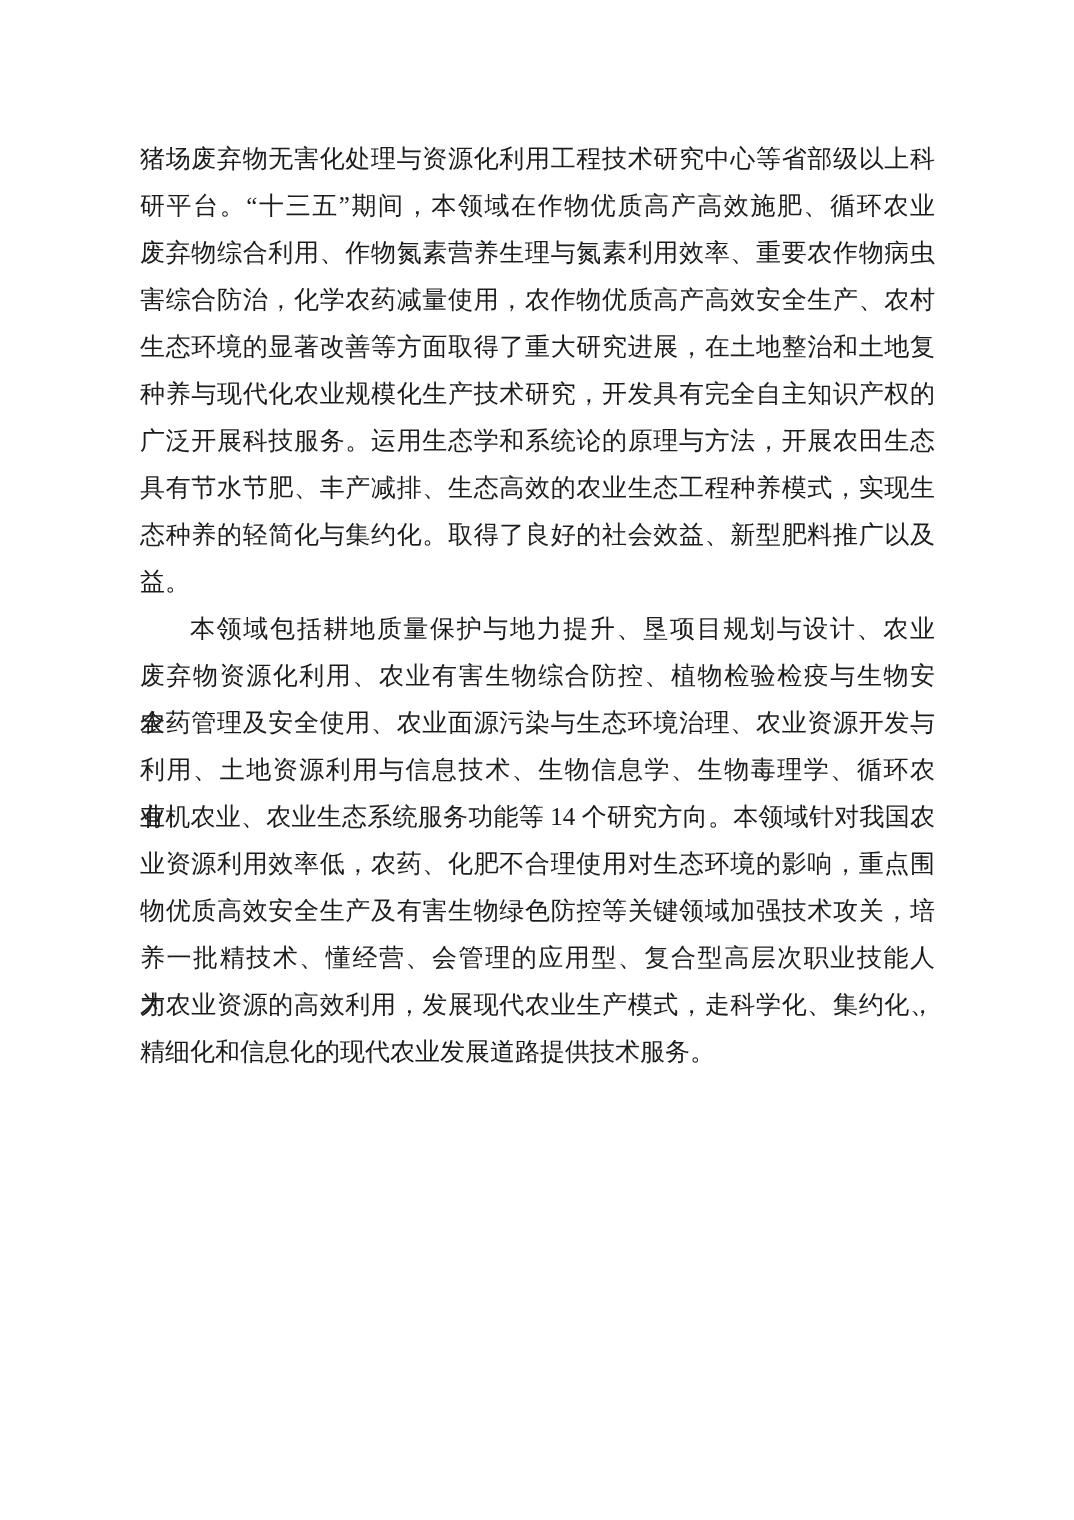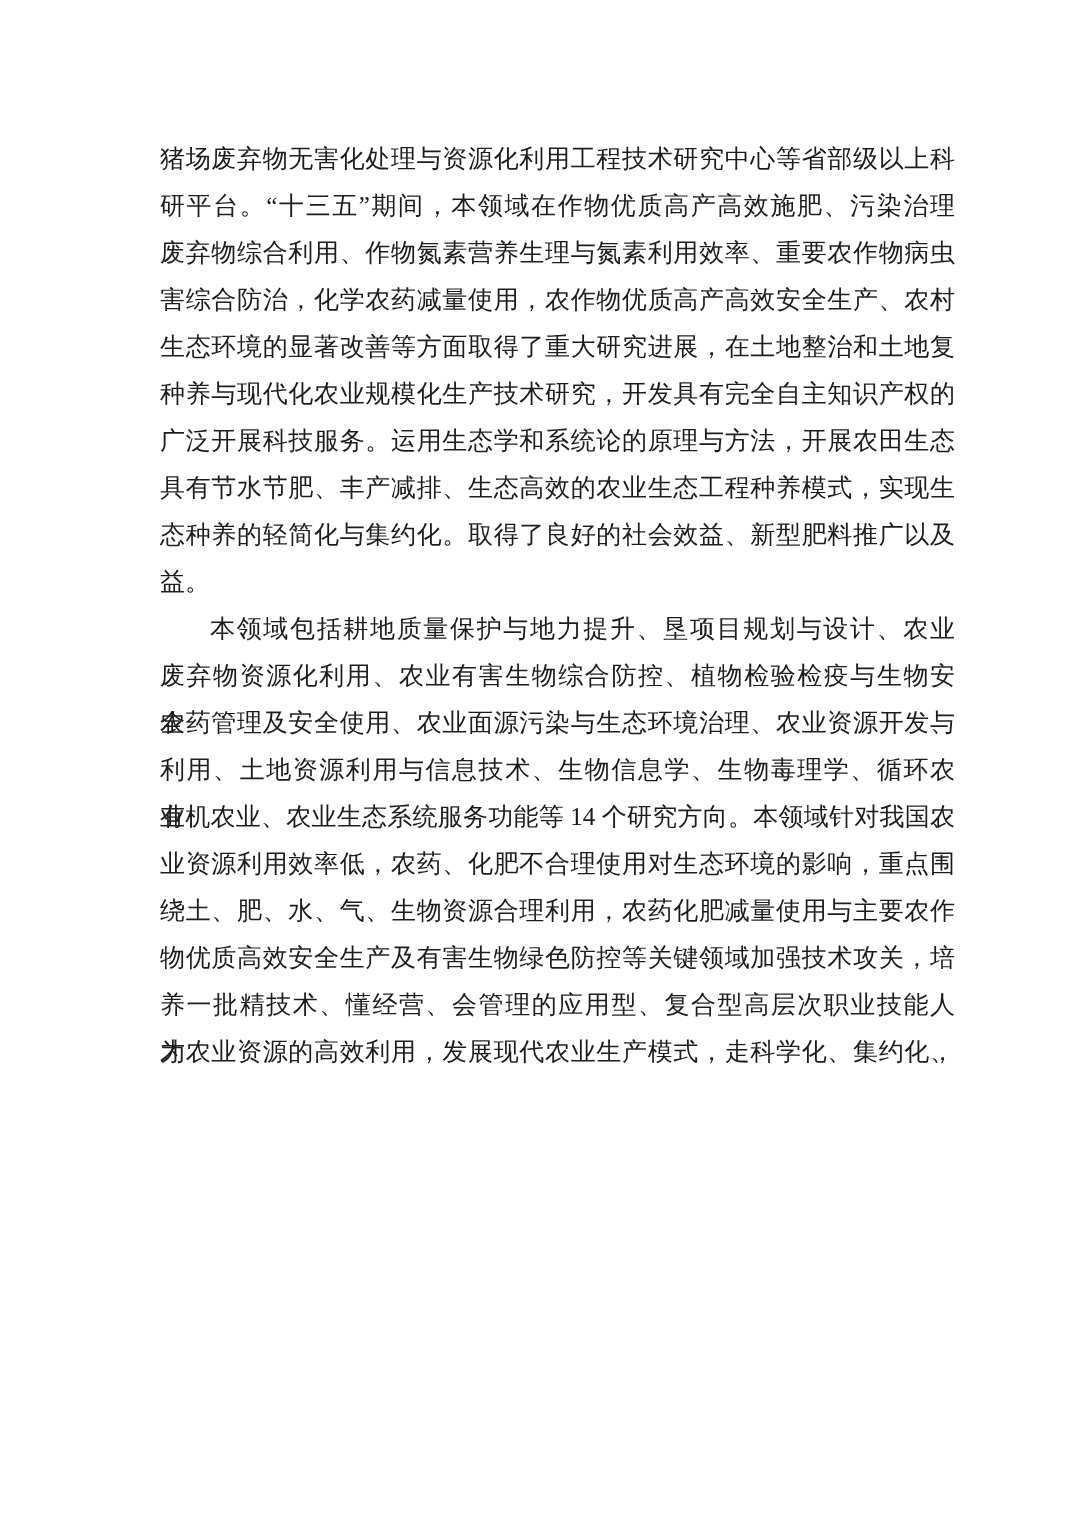--- a/index.html
+++ b/index.html
@@ -7,21 +7,20 @@
     padding: 0;
     background: #ffffff;
   }
   .page {
     position: relative;
     box-sizing: border-box;
     width: 976px;
     height: 1520px;
     background: #ffffff;
     overflow: hidden;
-    margin-left: 20px;
   }
   .doc-body {
     position: absolute;
     top: 135px;
     left: 140px;
     width: 795px;
     font-family: "Liberation Serif", "DejaVu Serif", serif;
     font-size: 25px;
     color: #1c1c1c;
     font-weight: 400;
@@ -45,36 +44,36 @@
     text-align-last: left;
   }
 </style>
 </head>
 <body>
 
 <div class="page" style="background: rgb(255, 255, 255);">
   <div class="doc-body" style="color: rgb(28, 28, 28);">
       <div class="paragraph">
         <div class="line">猪场废弃物无害化处理与资源化利用工程技术研究中心等省部级以上科</div>
-        <div class="line">研平台。“十三五”期间，本领域在作物优质高产高效施肥、污染治理</div>
+        <div class="line">研平台。“十三五”期间，本领域在作物优质高产高效施肥、循环农业</div>
         <div class="line">废弃物综合利用、作物氮素营养生理与氮素利用效率、重要农作物病虫</div>
         <div class="line">害综合防治，化学农药减量使用，农作物优质高产高效安全生产、农村</div>
         <div class="line">生态环境的显著改善等方面取得了重大研究进展，在土地整治和土地复</div>
         <div class="line">种养与现代化农业规模化生产技术研究，开发具有完全自主知识产权的</div>
         <div class="line">广泛开展科技服务。运用生态学和系统论的原理与方法，开展农田生态</div>
         <div class="line">具有节水节肥、丰产减排、生态高效的农业生态工程种养模式，实现生</div>
         <div class="line">态种养的轻简化与集约化。取得了良好的社会效益、新型肥料推广以及</div>
         <div class="line last">益。</div>
       </div>
       <div class="paragraph">
         <div class="line indent">本领域包括耕地质量保护与地力提升、垦项目规划与设计、农业</div>
         <div class="line">废弃物资源化利用、农业有害生物综合防控、植物检验检疫与生物安全、</div>
         <div class="line">农药管理及安全使用、农业面源污染与生态环境治理、农业资源开发与</div>
         <div class="line">利用、土地资源利用与信息技术、生物信息学、生物毒理学、循环农业、</div>
         <div class="line">有机农业、农业生态系统服务功能等 14 个研究方向。本领域针对我国农</div>
         <div class="line">业资源利用效率低，农药、化肥不合理使用对生态环境的影响，重点围</div>
-        <div class="line">绕土、肥、水、气、生物资源合理利用，农药化肥减量使用与主要农作</div>
         <div class="line">物优质高效安全生产及有害生物绿色防控等关键领域加强技术攻关，培</div>
         <div class="line">养一批精技术、懂经营、会管理的应用型、复合型高层次职业技能人才，</div>
         <div class="line">为农业资源的高效利用，发展现代农业生产模式，走科学化、集约化、</div>
+        <div class="line last">精细化和信息化的现代农业发展道路提供技术服务。</div>
       </div>
     </div>
 </div>
 
 </body></html>

